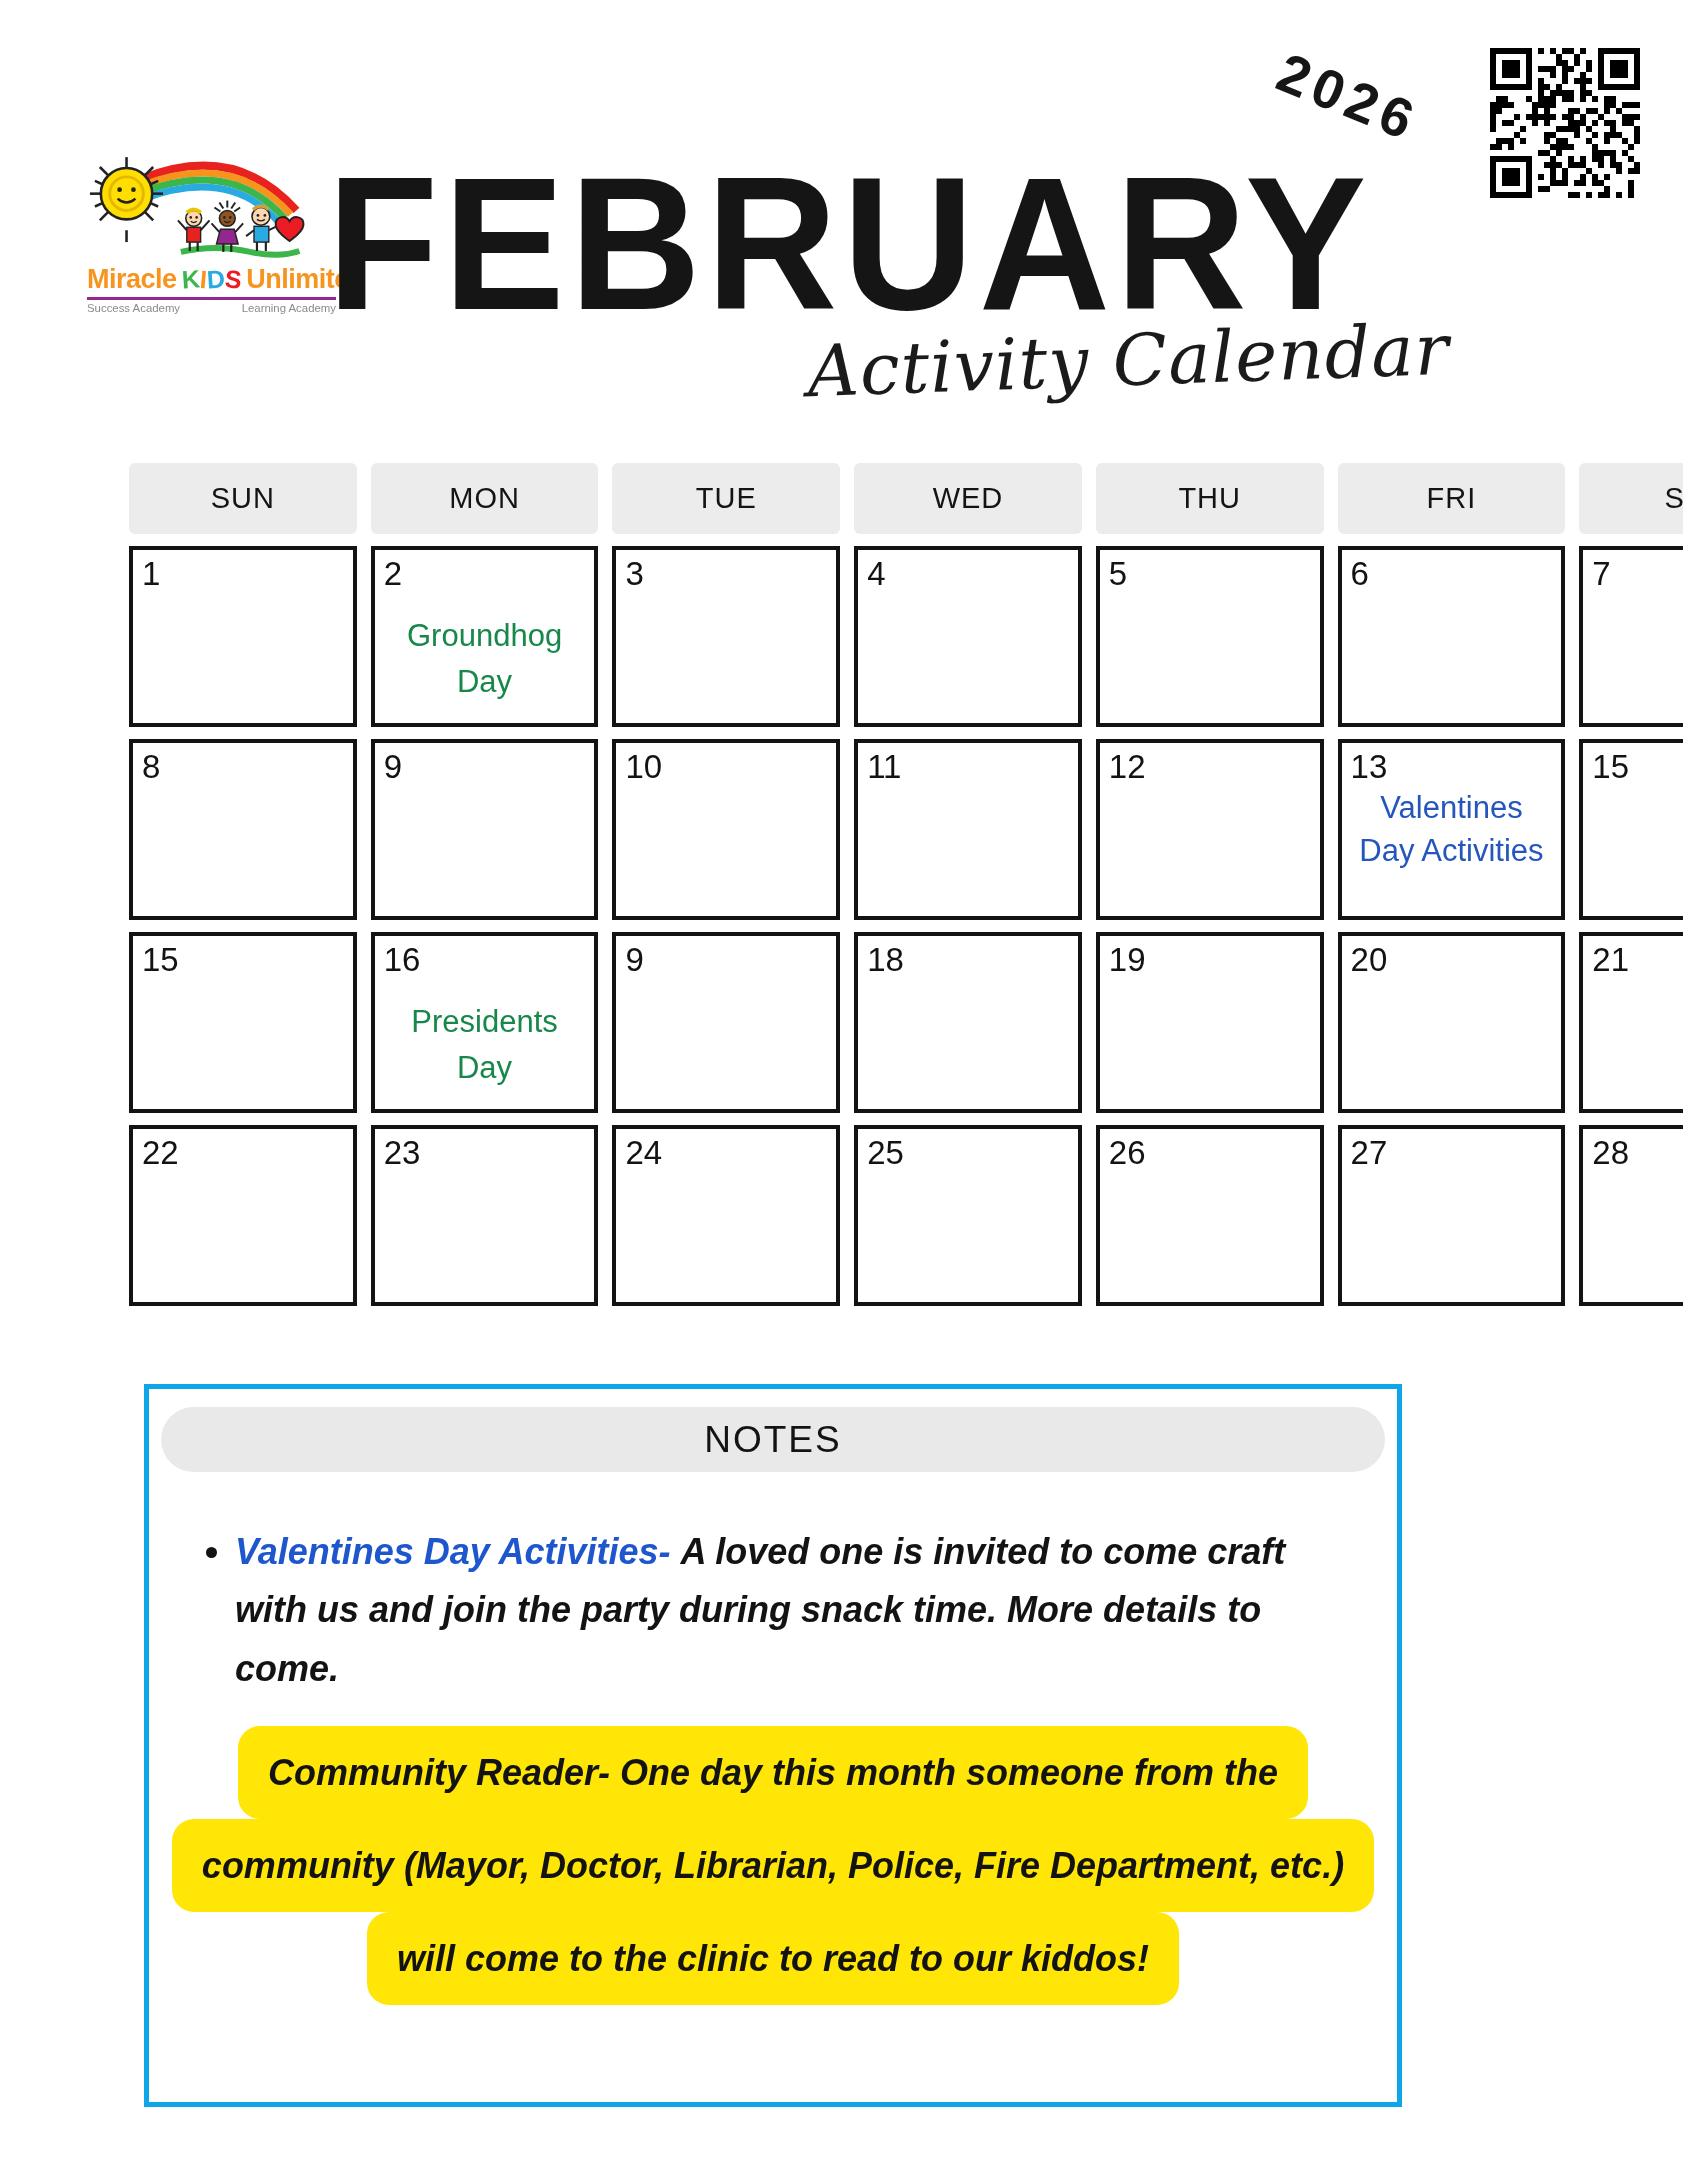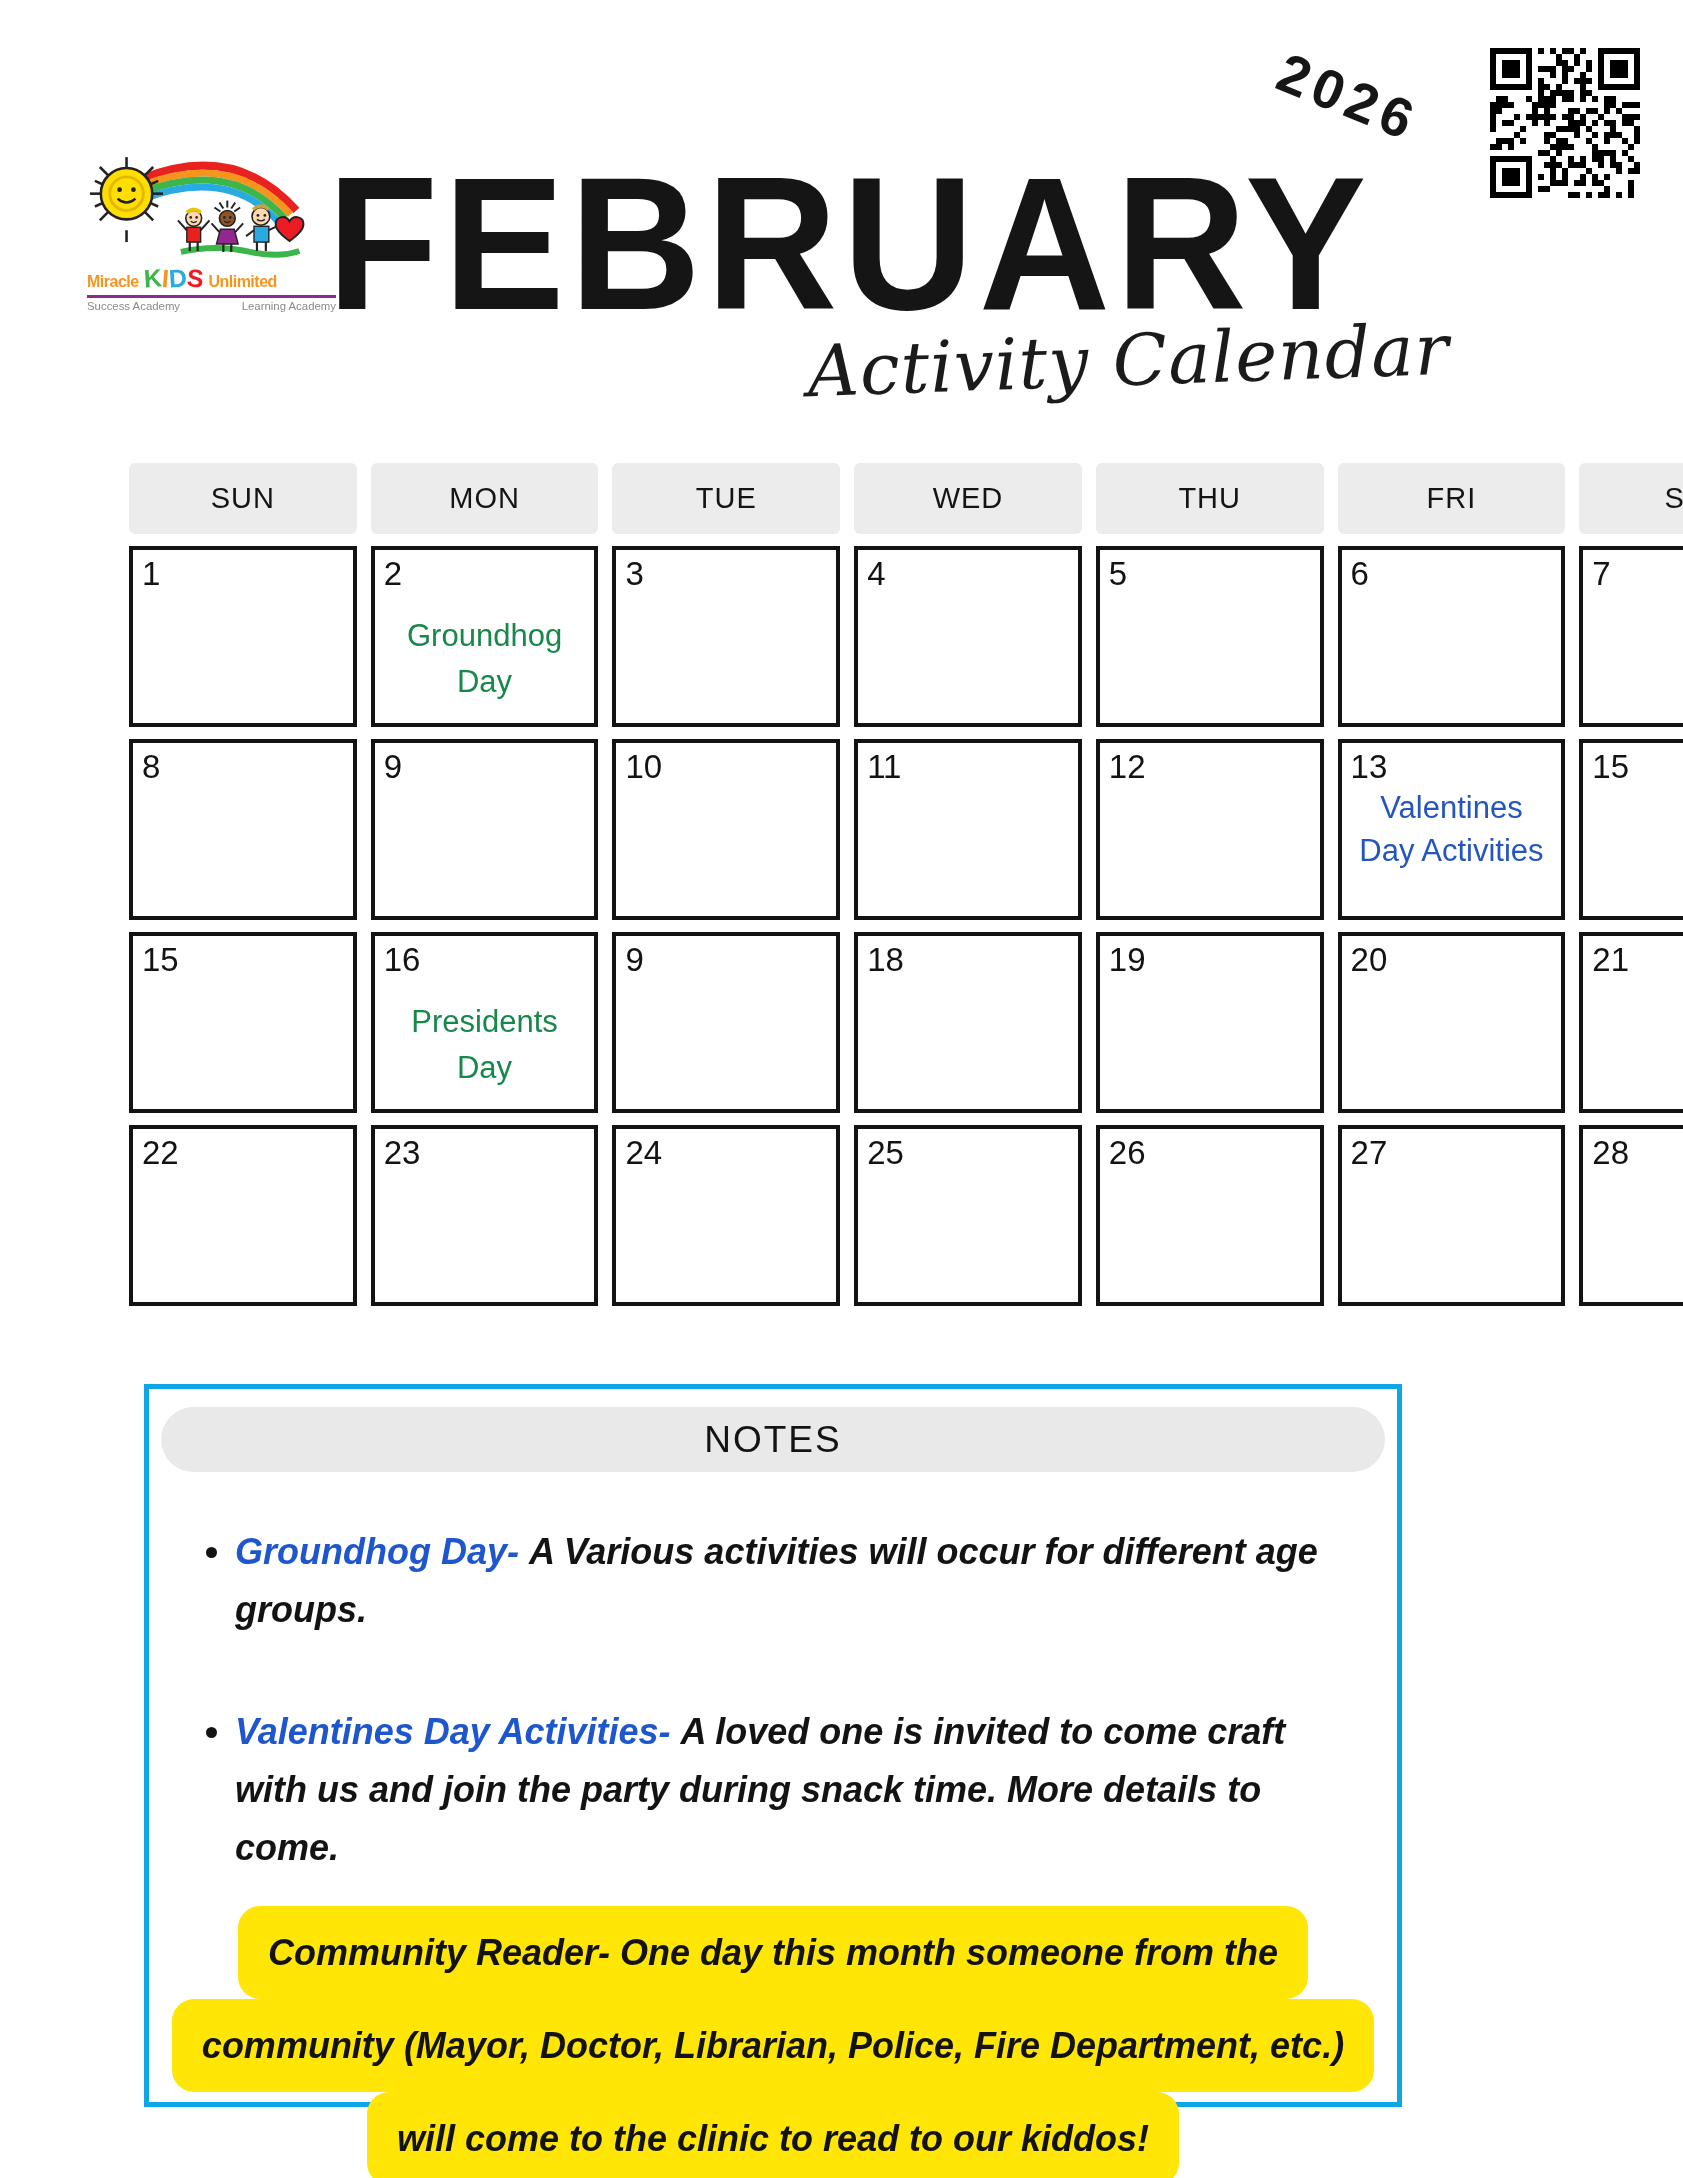--- a/index.html
+++ b/index.html
@@ -3,21 +3,21 @@
 <meta charset="utf-8">
 <style>
   html,body{margin:0;padding:0;background:#fff;}
   body{width:1683px;height:2178px;position:relative;overflow:hidden;
        font-family:"Liberation Sans",sans-serif;color:#111;}
 
   
   .logo{position:absolute;left:87px;top:149px;width:249px;}
   .logo svg{display:block;}
   .brandline{display:flex;align-items:baseline;gap:5px;white-space:nowrap;margin-top:-2px;}
-  .brand-word{font-size:16px;font-weight:700;color:var(--logo_orange);letter-spacing:-0.5px;text-align:right;}
+  .brand-word{font-size:27px;font-weight:700;color:var(--logo_orange);letter-spacing:-0.5px;text-align:right;}
   .brand-kids{font-size:25px;font-weight:700;letter-spacing:0px;}
   .brand-kids span{display:inline-block;transform:rotate(-4deg);}
   .brand-kids span:nth-child(2n){transform:rotate(5deg);}
   .logo-rule{height:3px;background:var(--logo_purple);margin:2px 0 2px;}
   .subbrands{display:flex;justify-content:space-between;font-size:11.4px;color:#8a8a8a;}
 
   .month-title{position:absolute;left:327px;top:149px;width:1030px;text-align:center;
     font-size:182px;line-height:1;font-weight:700;letter-spacing:5px;color:#151515;
     transform:scaleY(1.04);transform-origin:top center;font-family:"Liberation Sans",sans-serif;}
   .script-subtitle{position:absolute;left:772px;top:319px;width:713px;text-align:center;
@@ -462,26 +462,20 @@
         </div>
       </div>
   </div>
 
   <div class="notes">
     <div class="notes-pill">NOTES</div>
     <ul class="bullets">
       <li class="bullet">
         <span class="dot"></span>
         <p style="margin:0">
-          <span class="lead">Groundhog Day-</span><span>A Various activities will occur for different age groups.</span>
-        </p>
-      </li>
-      <li class="bullet">
-        <span class="dot"></span>
-        <p style="margin:0">
           <span class="lead">Valentines Day Activities-</span><span>A loved one is invited to come craft with us and join the party during snack time. More details to come.</span>
         </p>
       </li>
     </ul>
     <div class="highlight-block">
       <div class="hl-line"><span>Community Reader- One day this month someone from the</span></div>
       <div class="hl-line"><span>community (Mayor, Doctor, Librarian, Police, Fire Department, etc.)</span></div>
       <div class="hl-line"><span>will come to the clinic to read to our kiddos!</span></div>
     </div>
   </div>

